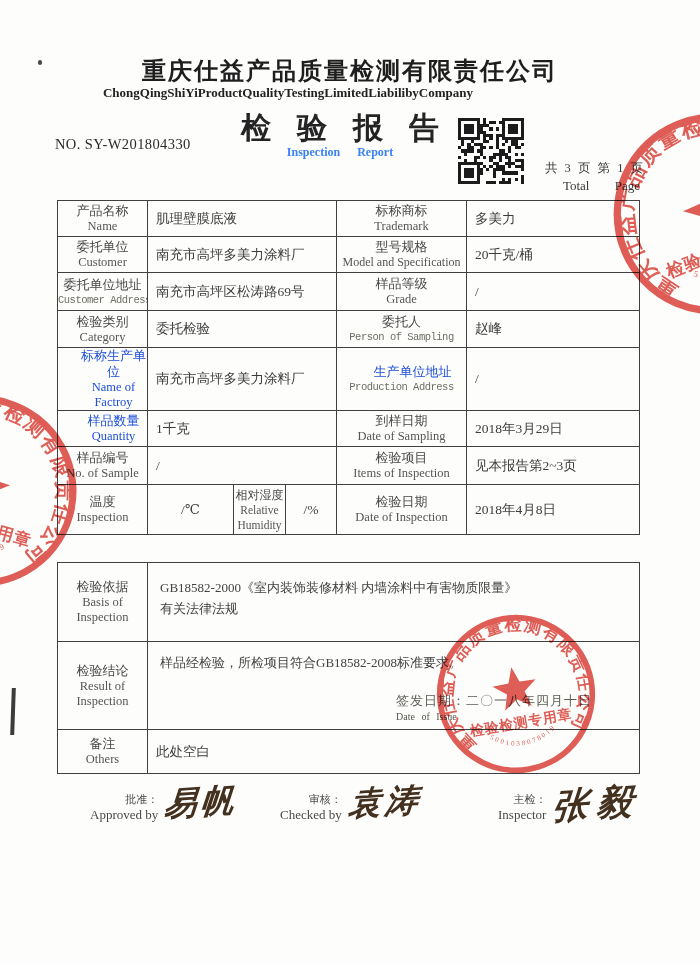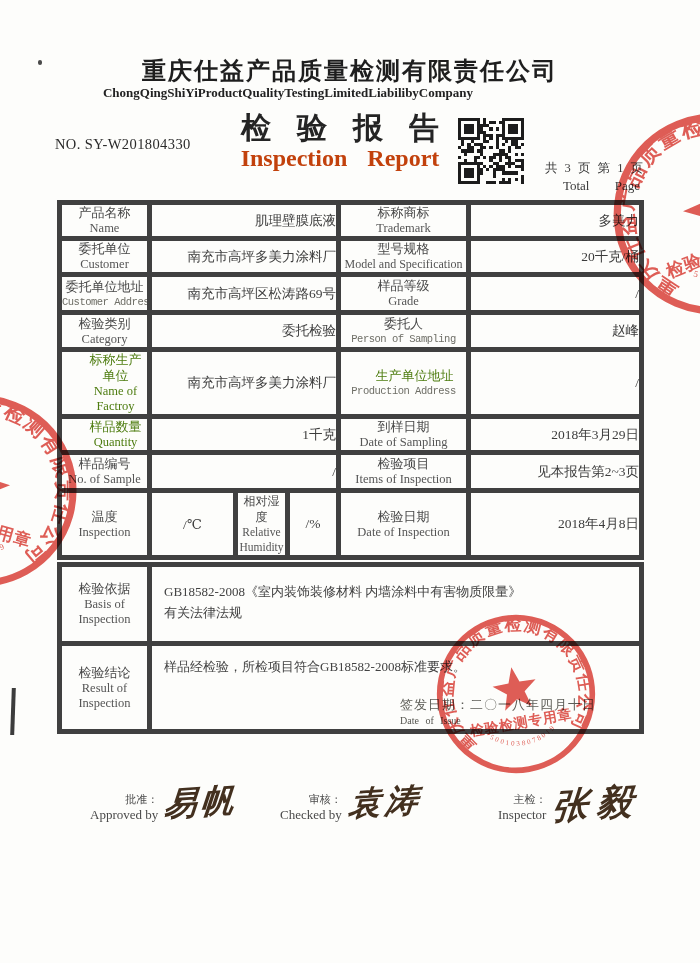--- a/index.html
+++ b/index.html
@@ -7,39 +7,39 @@
        font-family:"Liberation Serif","DejaVu Serif",serif;color:#333;}
   .abs{position:absolute;}
   
   .company-cn{top:55px;left:0;width:700px;text-align:center;font-size:24px;font-weight:bold;
               letter-spacing:2px;color:#1e1e1e;}
   .company-en{top:85px;left:0;width:576px;text-align:center;font-size:13px;font-weight:bold;color:#222;}
   .report-no{top:136px;left:55px;font-size:14.5px;font-family:Liberation Serif, serif;
              color:#2a2a2a;letter-spacing:.4px;}
   .title-cn{top:108px;left:170px;width:340px;text-align:center;font-size:30px;font-weight:bold;
             letter-spacing:26px;text-indent:26px;color:#242424;}
-  .title-en{top:145px;left:170px;width:340px;text-align:center;font-size:24px;font-weight:bold;
-            word-spacing:14px;color:#c2410c;}
+  .title-en{top:145px;left:170px;width:340px;text-align:center;font-size:12px;font-weight:bold;
+            word-spacing:14px;color:#3b82f6;}
   .qr-box{top:118px;left:458px;width:66px;height:66px;}
   .page-info-cn{top:160px;left:430px;width:215px;text-align:right;font-size:12.5px;letter-spacing:2px;color:#3a3a3a;}
   .page-info-en{top:178px;left:430px;width:210px;text-align:right;font-size:13px;word-spacing:22px;color:#3a3a3a;}
   
   table{border-collapse:collapse;table-layout:fixed;}
-  td{border:5px solid #404040;padding:0;vertical-align:middle;overflow:hidden;}
+  td{border:1px solid #404040;padding:0;vertical-align:middle;overflow:hidden;}
   .main-table{top:200px;left:57px;width:582px;}
   .lower-table{top:562px;left:57px;width:582px;}
   .lbl{text-align:center;}
   .lbl .cn{font-size:13px;line-height:16px;color:#474747;}
   .lbl .en{font-size:12.5px;line-height:15px;color:#555;}
   .lbl .mono{font-family:"Liberation Mono","DejaVu Sans Mono",monospace;font-size:10.5px;line-height:14px;
              letter-spacing:-.5px;white-space:nowrap;color:#6e6e66;}
   .lbl .mono.wrap{white-space:normal;}
-  .val{font-size:13.5px;color:#3c3c3c;padding-left:8px;text-align:right;}
+  .val{font-size:13.5px;color:#3c3c3c;padding-left:8px;text-align:left;}
   .val.center{text-align:center;padding-left:0;}
-  .faded .cn,.faded .en{color:#4d7c0f;margin-left:22px;}
+  .faded .cn,.faded .en{color:#1d4ed8;margin-left:22px;}
   .basis-text{font-size:13px;color:#424242;line-height:21px;padding:14px 0 0 12px;}
   .result-cell{position:relative;}
   .result-text{position:absolute;top:12px;left:12px;font-size:13px;color:#424242;}
   .sign-date-cn{position:absolute;top:50px;left:248px;font-size:13px;color:#5d5d57;letter-spacing:1px;}
   .sign-date-en{position:absolute;top:69px;left:248px;font-size:10px;color:#55554f;word-spacing:4px;}
   
   .sig-group{position:absolute;display:flex;align-items:flex-start;}
   .sig-labels{text-align:right;padding-top:4px;}
   .sig-labels .cn{font-size:11px;line-height:15px;color:#4a4a4a;}
   .sig-labels .en{font-size:13px;line-height:15px;color:#4a4a4a;}
@@ -422,36 +422,43 @@
     </colgroup>
   <tbody>
       <tr style="height:79px">
     <td class="lbl">
       <div class="cn">检验依据</div>
       <div class="en">Basis of</div>
       <div class="en">Inspection</div>
     </td>
     <td style="vertical-align:top">
       <div class="basis-text">
-            <div>GB18582-2008《室内装饰装修材料 内墙涂料中有害物质限量》</div>
+            <div>GB18582-2000《室内装饰装修材料 内墙涂料中有害物质限量》</div>
             <div>有关法律法规</div>
           </div>
     </td>
   </tr>
   <tr style="height:88px">
     <td class="lbl">
       <div class="cn">检验结论</div>
       <div class="en">Result of</div>
       <div class="en">Inspection</div>
     </td>
     <td class="result-cell">
       <div class="result-text">样品经检验，所检项目符合GB18582-2008标准要求。</div>
       <div class="sign-date-cn">签发日期：二〇一八年四月十日</div>
       <div class="sign-date-en">Date of Issue</div>
     </td>
+  </tr>
+  <tr style="height:44px">
+    <td class="lbl">
+      <div class="cn">备注</div>
+      <div class="en">Others</div>
+    </td>
+    <td class="val">此处空白</td>
   </tr>
 </tbody>
   </table>
 
 <div class="sig-group" style="left:90px;top:788px">
   <div class="sig-labels">
     <div class="cn">批准：</div>
     <div class="en">Approved by</div>
   </div>
   <div class="sig">易帆</div>

